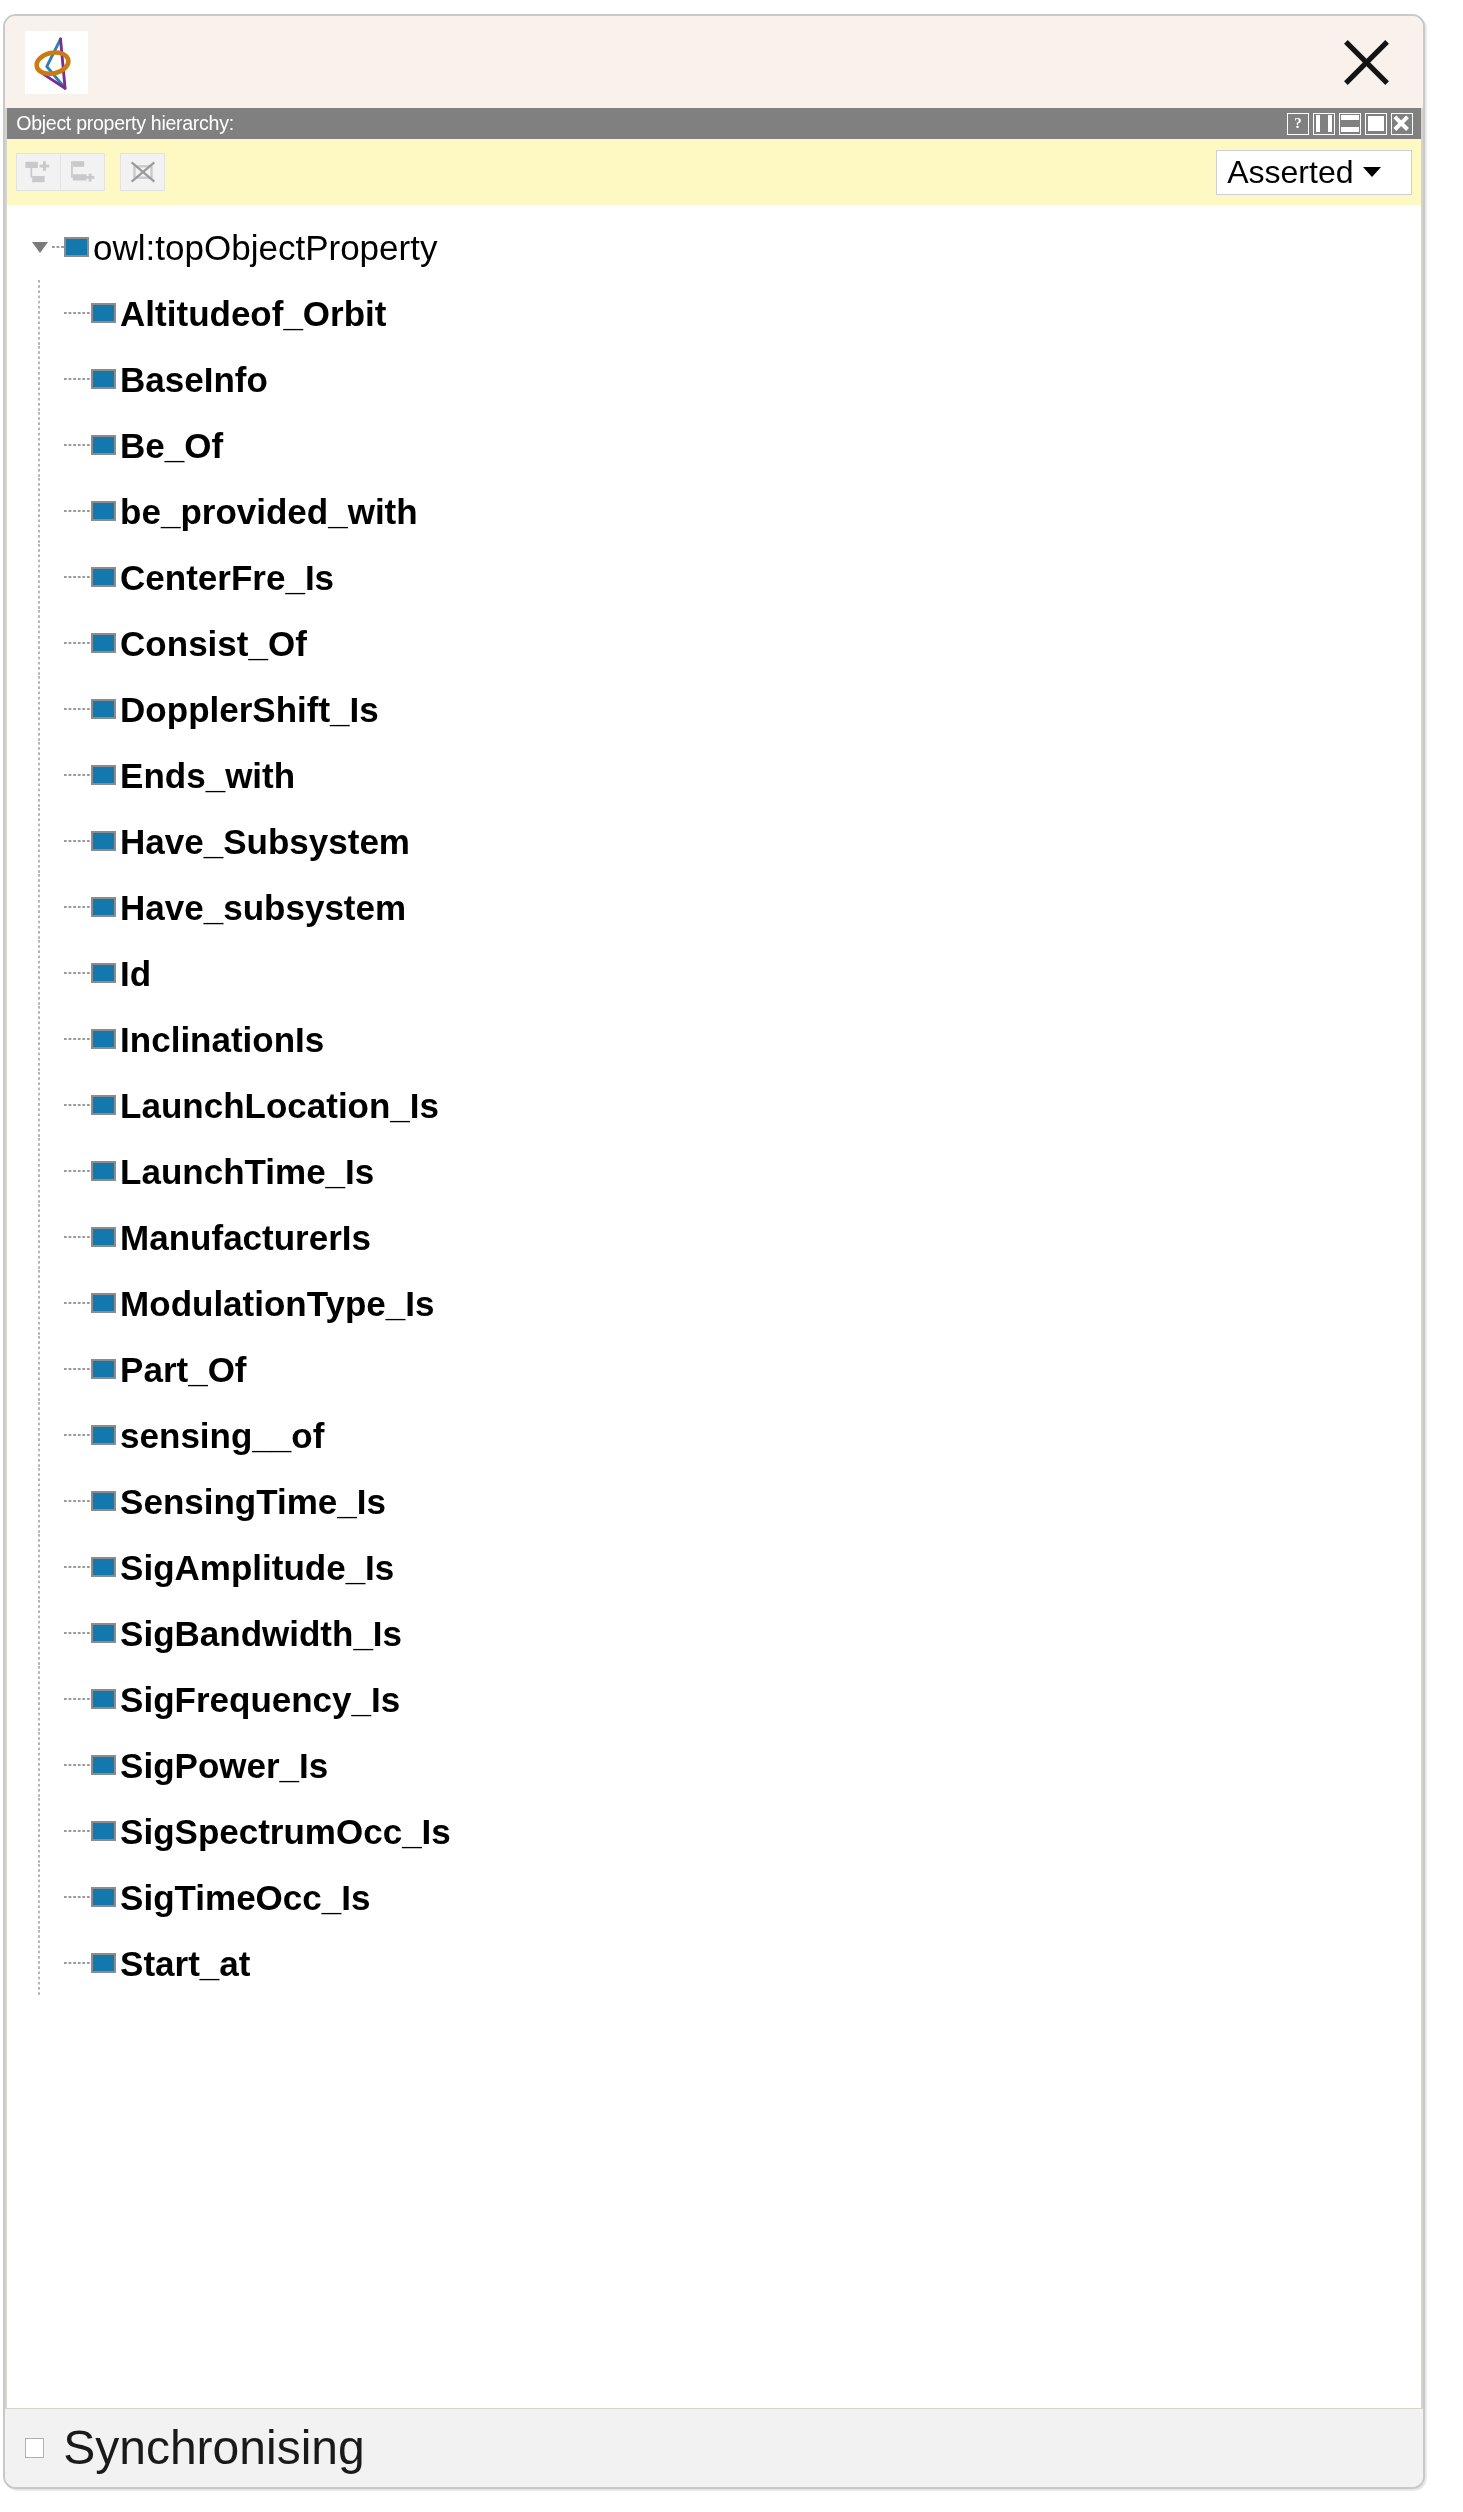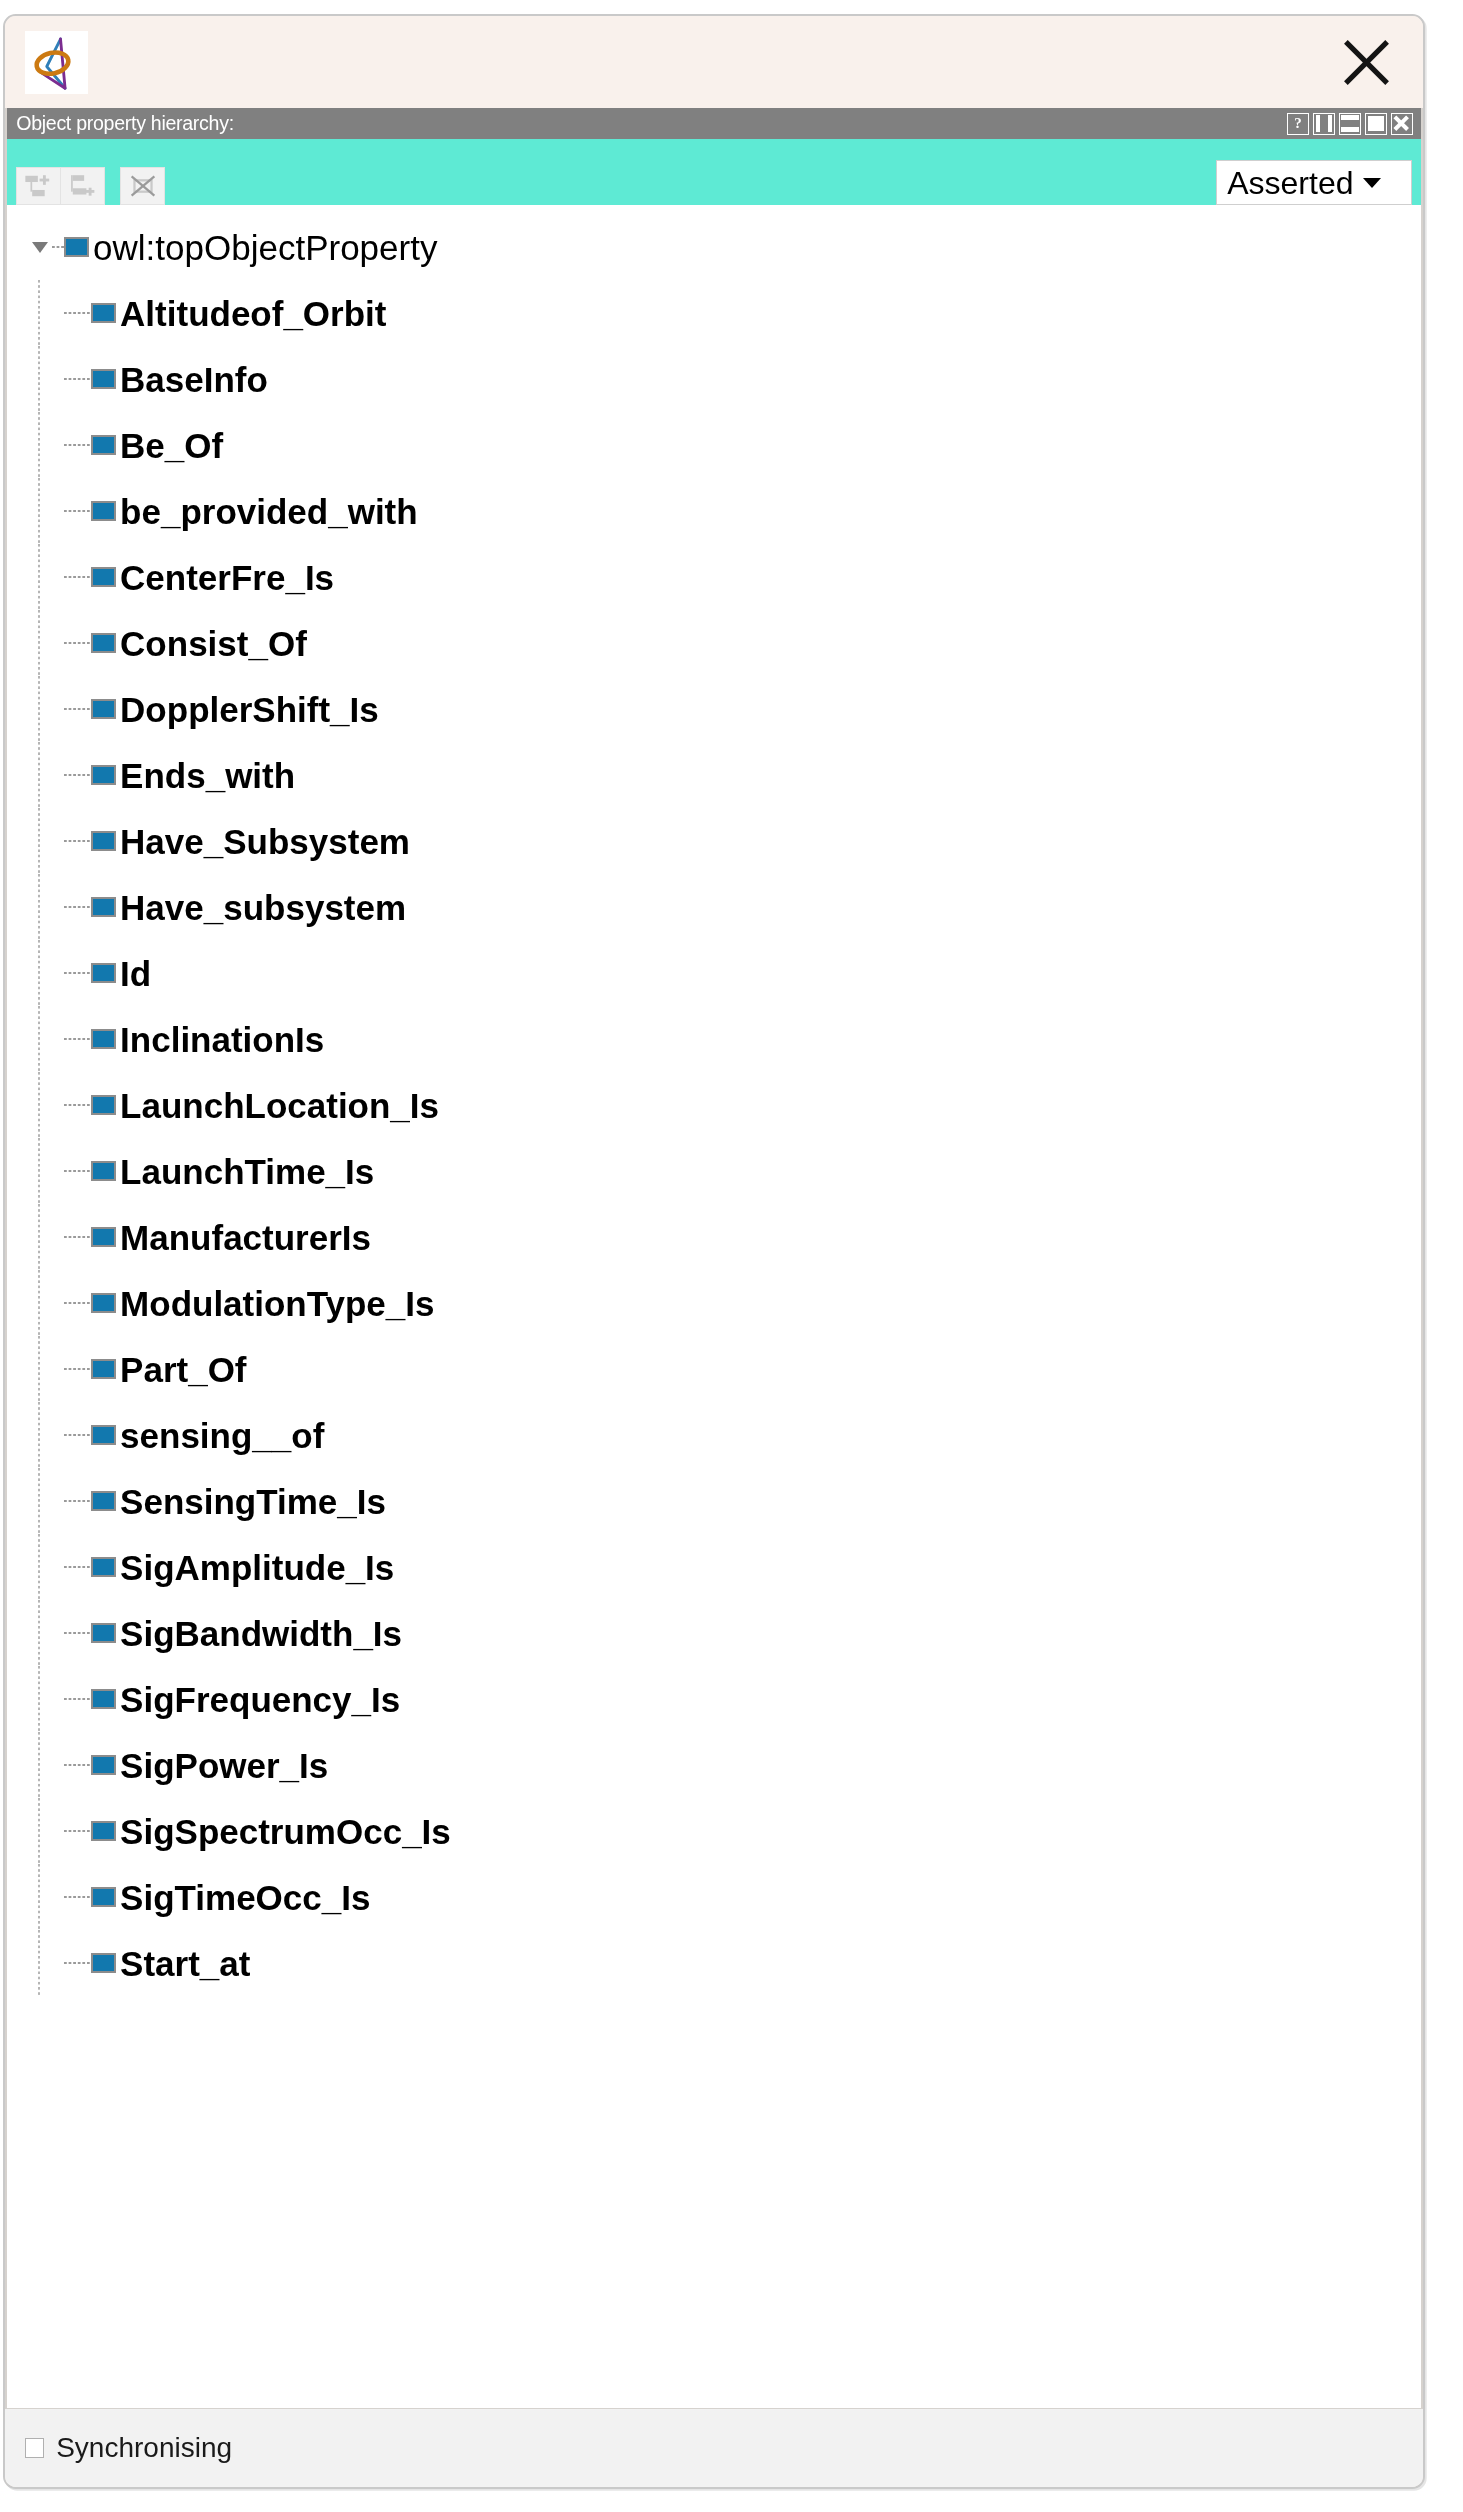--- a/index.html
+++ b/index.html
@@ -142,23 +142,23 @@
     position: absolute;
     left: 2.3px; right: 2.3px; top: 2.3px; bottom: 2.3px;
     background: #ffffff;
   }
   .vbtn-close svg { display: block; }
 
   
   .toolbar {
     height: 66px;
     flex: 0 0 66px;
-    background: #5eead4;
-    display: flex;
-    align-items: flex-end;
+    background: #fef9c3;
+    display: flex;
+    align-items: center;
     padding: 0 9.2px 0 9.2px;
     box-sizing: border-box;
     border-left: 2.3px solid #d6d2ce;
     border-right: 2.3px solid #d6d2ce;
   }
 
   .tb-group { display: flex; align-items: center; }
 
   .tb-btn {
     width: 45px;
@@ -291,22 +291,22 @@
   .status-check {
     width: 19.6px;
     height: 19.6px;
     flex: 0 0 19.6px;
     border: 1.7px solid #b0b0b0;
     background: #ffffff;
     box-sizing: border-box;
     cursor: pointer;
   }
   .status-text {
-    margin-left: 12px;
-    font-size: 28px;
+    margin-left: 19px;
+    font-size: 48px;
     line-height: 40px;
     color: #1a1a1a;
     user-select: none;
   }
 </style>
 </head>
 <body>
 
 <div id="app">
   <div class="window">

